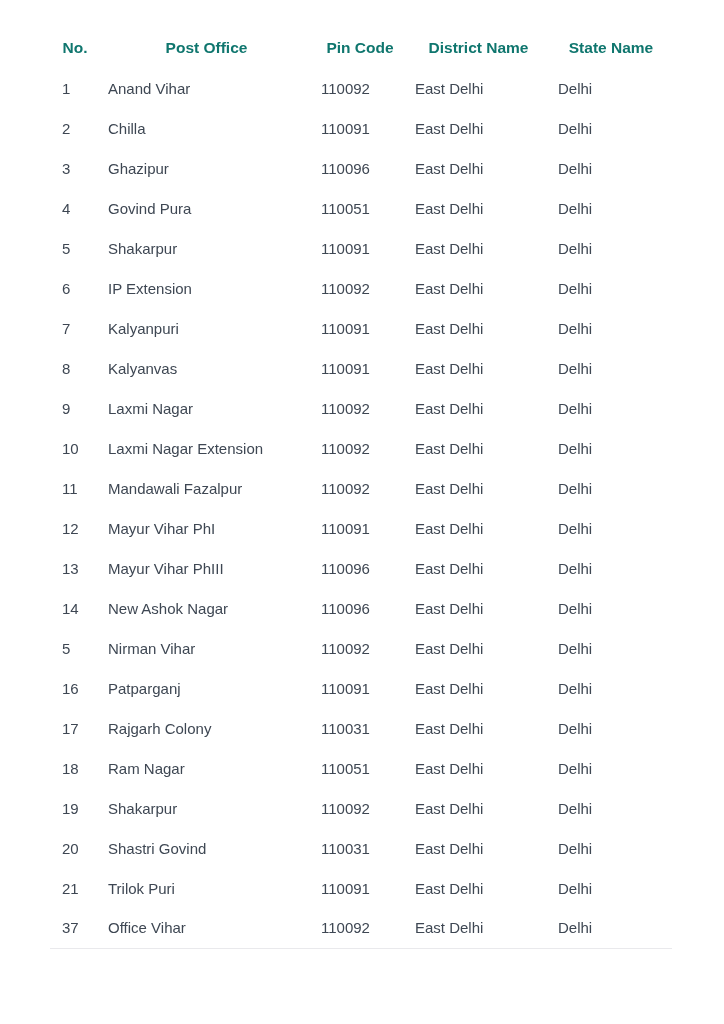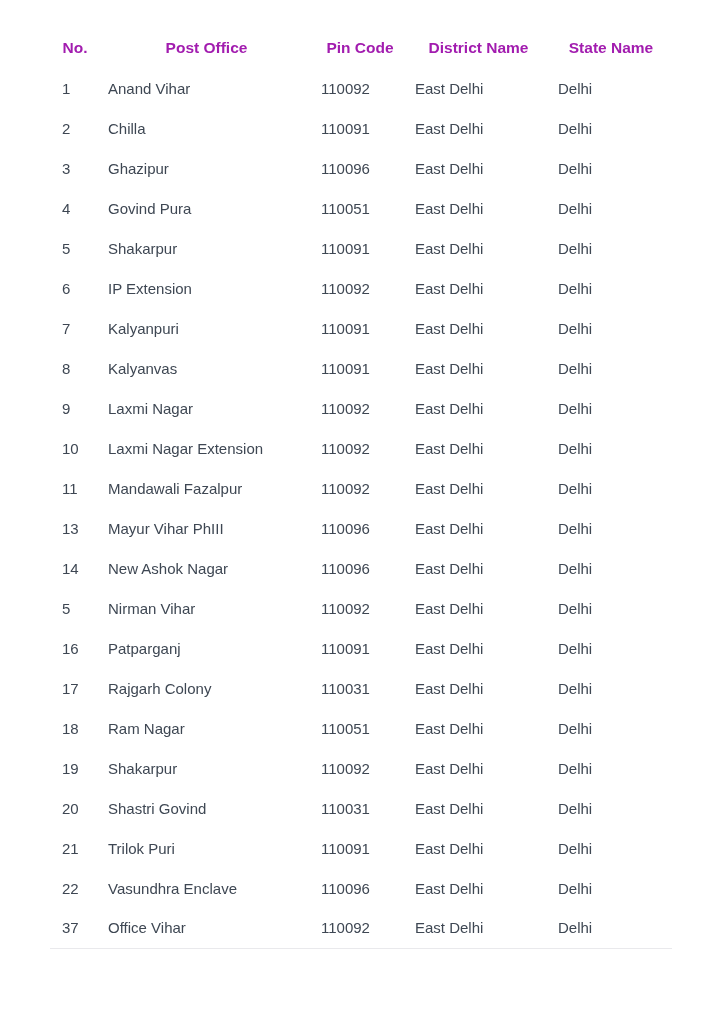--- a/index.html
+++ b/index.html
@@ -21,21 +21,21 @@
   col.c-no       { width: 50px; }
   col.c-office   { width: 213px; }
   col.c-pin      { width: 94px; }
   col.c-district { width: 143px; }
   col.c-state    { width: 122px; }
   th {
     height: 40px;
     padding: 0;
     font-size: 15.5px;
     font-weight: 700;
-    color: #a21caf;
+    color: #0f766e;
     text-align: center;
     vertical-align: middle;
     white-space: nowrap;
   }
   td {
     height: 40px;
     padding: 0 0 0 8px;
     font-size: 15px;
     font-weight: 400;
     color: #3e4753;
@@ -139,20 +139,27 @@
           <td>Delhi</td>
         </tr>
         <tr>
           <td>11</td>
           <td>Mandawali Fazalpur</td>
           <td>110092</td>
           <td>East Delhi</td>
           <td>Delhi</td>
         </tr>
         <tr>
+          <td>12</td>
+          <td>Mayur Vihar PhI</td>
+          <td>110091</td>
+          <td>East Delhi</td>
+          <td>Delhi</td>
+        </tr>
+        <tr>
           <td>13</td>
           <td>Mayur Vihar PhIII</td>
           <td>110096</td>
           <td>East Delhi</td>
           <td>Delhi</td>
         </tr>
         <tr>
           <td>14</td>
           <td>New Ashok Nagar</td>
           <td>110096</td>
@@ -198,27 +205,20 @@
           <td>20</td>
           <td>Shastri Govind</td>
           <td>110031</td>
           <td>East Delhi</td>
           <td>Delhi</td>
         </tr>
         <tr>
           <td>21</td>
           <td>Trilok Puri</td>
           <td>110091</td>
-          <td>East Delhi</td>
-          <td>Delhi</td>
-        </tr>
-        <tr>
-          <td>22</td>
-          <td>Vasundhra Enclave</td>
-          <td>110096</td>
           <td>East Delhi</td>
           <td>Delhi</td>
         </tr>
         <tr>
           <td>37</td>
           <td>Office Vihar</td>
           <td>110092</td>
           <td>East Delhi</td>
           <td>Delhi</td>
         </tr>

